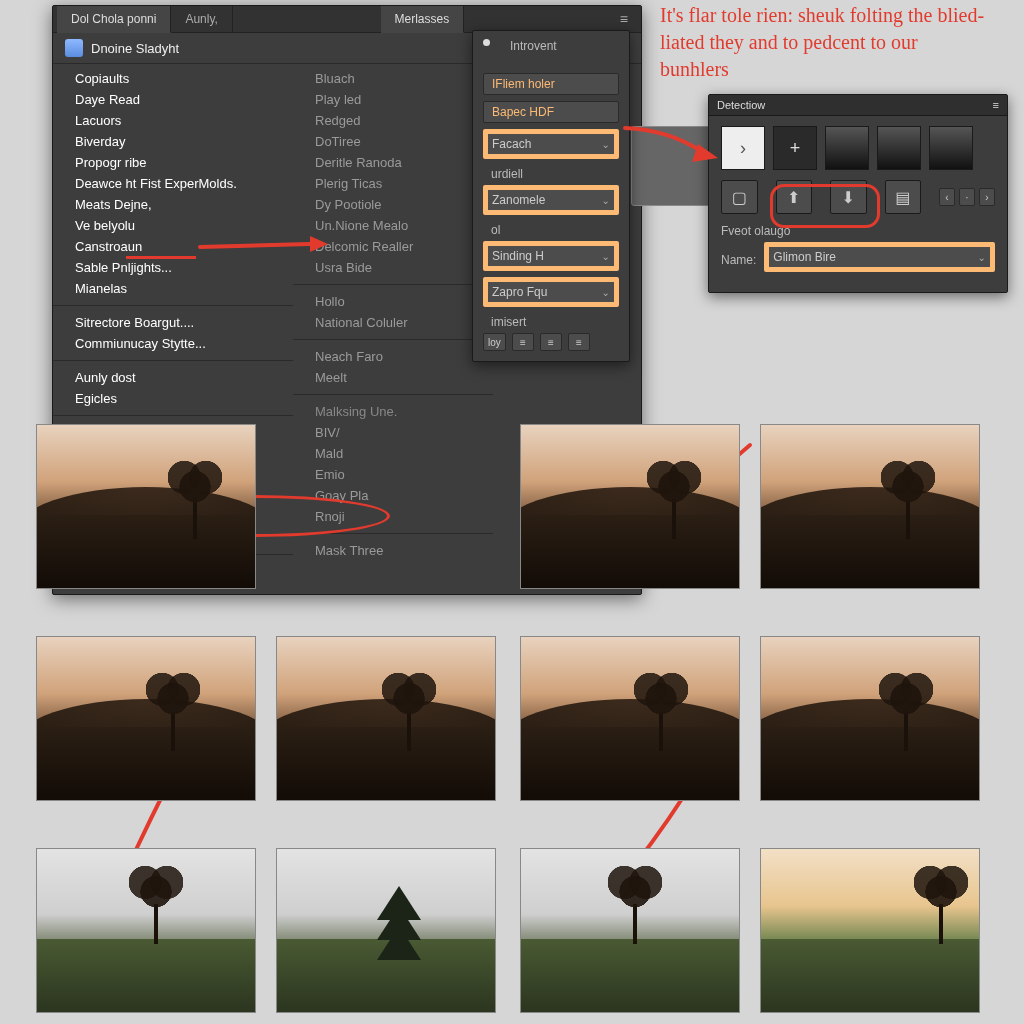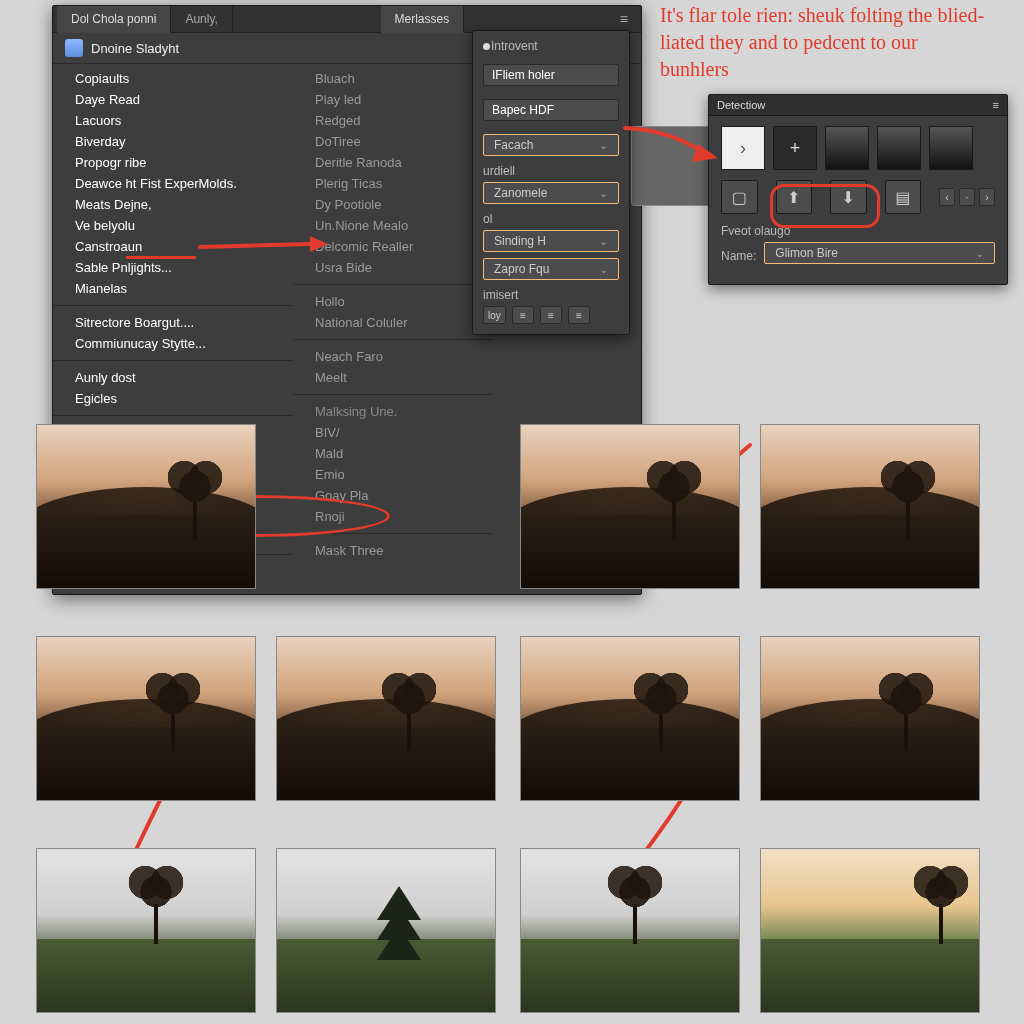--- a/index.html
+++ b/index.html
@@ -81,34 +81,34 @@
     left: 472px; top: 30px;
     width: 158px;
     background:#3d3d3d;
     border:1px solid #1a1a1a;
     border-radius:2px;
     padding: 8px 10px 10px 10px;
     font-size:12px;
     color:#bbb;
     box-shadow: 0 4px 14px rgba(0,0,0,.5);
   }
-  .side-pop .dot-row{display:flex;align-items:center;gap:1px;margin-bottom:11px;}
+  .side-pop .dot-row{display:flex;align-items:flex-start;gap:20px;margin-bottom:20px;}
   .side-pop .dot{width:7px;height:7px;border-radius:50%;background:#ddd;}
   .side-pop .btn, .detect-panel .btn {
     background:#4c4c4c; border:1px solid #2a2a2a; border-radius:2px;
-    padding:3px 8px; color:#ffffff; font-size:12px; display:block; width:100%;
-    margin-bottom:13px; text-align:left;
+    padding:3px 8px; color:#fdba74; font-size:12px; display:block; width:100%;
+    margin-bottom:6px; text-align:left;
   }
   .side-pop .dd, .detect-panel .dd {
-    background:#4c4c4c; border:1px solid #fdba74; border-radius:2px;
-    padding:3px 10px; color:#ccc; font-size:12px;
+    background:#4c4c4c; border:5px solid #fdba74; border-radius:2px;
+    padding:3px 4px; color:#ccc; font-size:12px;
     display:flex; justify-content:space-between; align-items:center;
     margin-bottom:6px;
   }
-  .side-pop .section-label{margin:8px 0 4px 0;}
+  .side-pop .section-label{margin:8px 0 4px 8px;}
   .side-pop .icon-row{display:flex;gap:6px;margin-top:4px;}
   .mini-icon{
     width:22px;height:18px;border:1px solid #2a2a2a;background:#4c4c4c;border-radius:2px;
     display:flex;align-items:center;justify-content:center;color:#ccc;font-size:10px;
   }
   .chev{font-size:10px;color:#aaa;}
 
   
   .annot {
     position:absolute;

